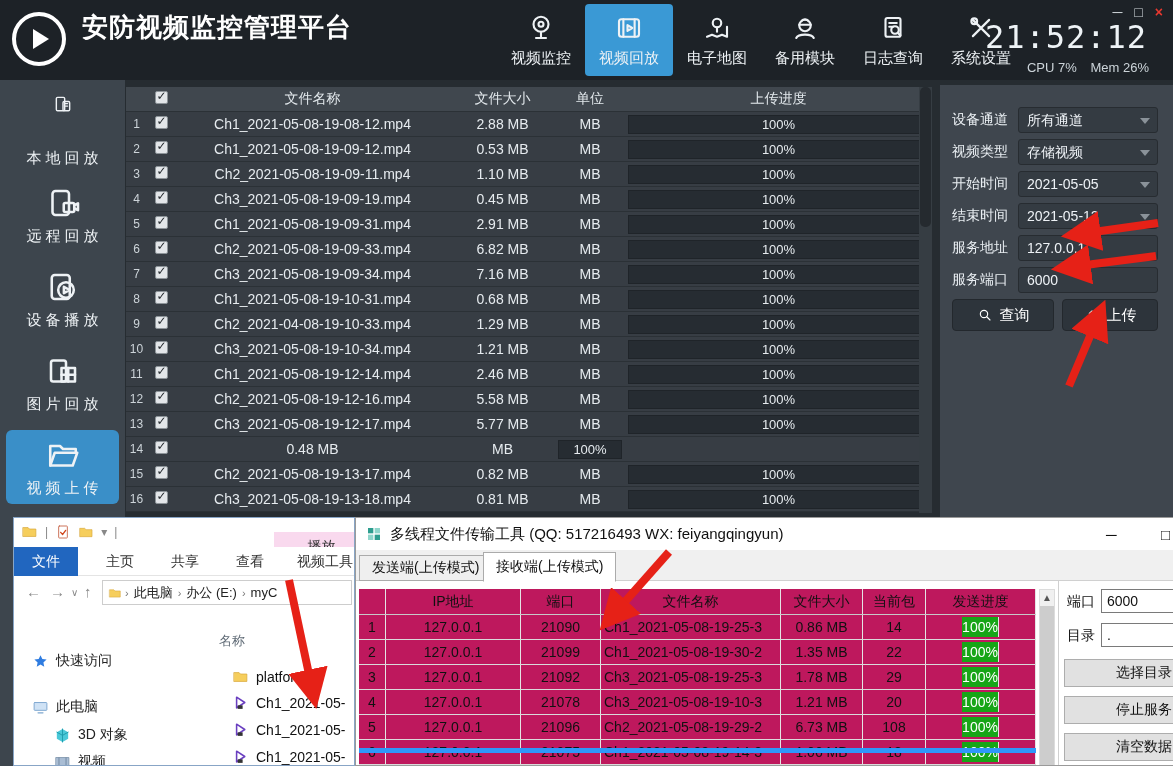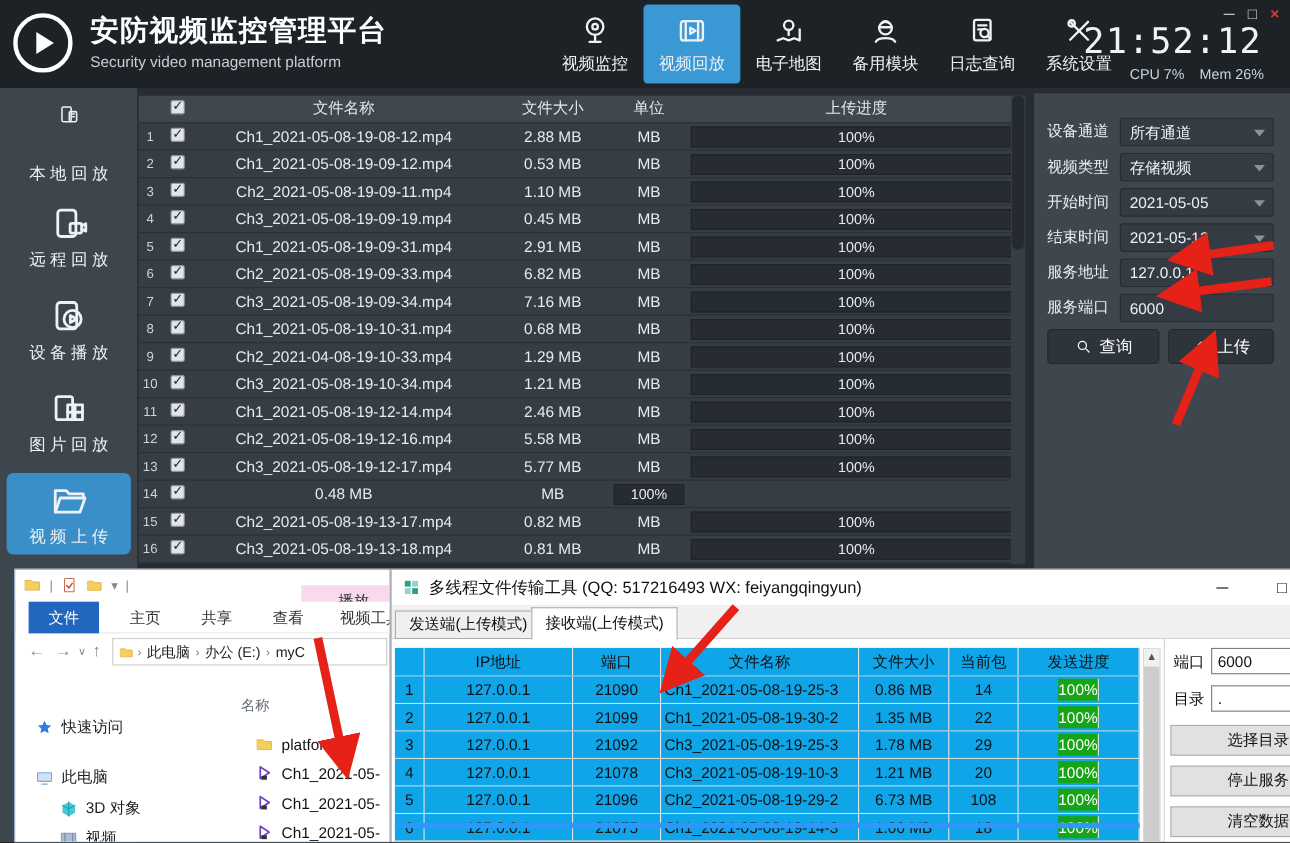--- a/index.html
+++ b/index.html
@@ -49,21 +49,21 @@
   .ffield .car{position:absolute;right:7px;top:10px;width:0;height:0;border-left:5px solid transparent;border-right:5px solid transparent;border-top:6px solid #8a9299;}
   .fbtn{position:absolute;top:0;height:32px;background:#2d343b;border:1px solid #23282d;border-radius:4px;color:#fff;font-size:15px;display:flex;align-items:center;justify-content:center;gap:7px;cursor:pointer;}
   .fbtn .ic{width:17px;height:17px;}
 
   
   .explorer{position:absolute;left:13px;top:517px;width:342px;height:249px;background:#fff;border:1px solid #88a5c6;z-index:10;overflow:hidden;color:#222;}
   .ex-title{position:absolute;left:0;top:0;width:100%;height:29px;background:#fff;}
   .qat{position:absolute;left:7px;top:5px;display:flex;align-items:center;gap:7px;color:#888;font-size:12px;}
   .qat .ic{width:17px;height:17px;}
   .playtab{position:absolute;left:260px;top:14px;width:95px;height:29px;background:#f9d9ee;color:#333;font-size:14px;display:flex;align-items:center;justify-content:center;cursor:pointer;}
-  .ex-tabs{position:absolute;left:12px;top:29px;width:100%;height:29px;background:#fff;border-bottom:1px solid #e4e4e4;font-size:14px;}
+  .ex-tabs{position:absolute;left:0;top:29px;width:100%;height:29px;background:#fff;border-bottom:1px solid #e4e4e4;font-size:14px;}
   .ftab{position:absolute;top:0;height:29px;display:flex;align-items:center;justify-content:center;cursor:pointer;color:#333;}
   .ftab.file{left:0;width:64px;background:#2166bf;color:#fff;}
   .ex-addr{position:absolute;left:0;top:58px;width:100%;height:34px;background:#fff;}
   .navglyph{position:absolute;top:7px;font-size:15px;color:#8a8a8a;cursor:pointer;}
   .crumbbox{position:absolute;left:88px;top:4px;width:250px;height:25px;border:1px solid #cdcdcd;background:#fff;display:flex;align-items:center;padding-left:5px;font-size:13px;white-space:nowrap;overflow:hidden;}
   .crumb{margin:0 2px;cursor:pointer;color:#222;}
   .chev{color:#777;margin:0 3px;font-size:11px;}
   .ex-body{position:absolute;left:0;top:92px;width:100%;height:157px;background:#fff;}
   .tree-item{position:absolute;display:flex;align-items:center;gap:7px;font-size:14px;color:#222;cursor:pointer;white-space:nowrap;}
   .tree-item .ic{width:17px;height:17px;}
@@ -75,21 +75,21 @@
   .transfer{position:absolute;left:355px;top:517px;width:820px;height:249px;background:#f0f0f0;border:1px solid #9a9a9a;z-index:20;overflow:hidden;color:#111;}
   .tr-title{position:absolute;left:0;top:0;width:100%;height:32px;background:#fff;display:flex;align-items:center;}
   .tr-title .ic{width:16px;height:16px;margin:0 8px 0 10px;}
   .tr-title span{font-size:15px;color:#111;}
   .tr-btn{position:absolute;top:8px;font-size:14px;color:#333;cursor:pointer;}
   .tr-tabs{position:absolute;left:0;top:32px;width:100%;height:31px;background:#f0f0f0;border-bottom:1px solid #d0d0d0;}
   .ttab{position:absolute;top:5px;height:26px;padding:0 12px;display:flex;align-items:center;font-size:14px;border:1px solid #ababab;background:#efefef;cursor:pointer;}
   .ttab.active{top:2px;height:30px;background:#fff;border-bottom:1px solid #fff;z-index:2;}
   .tr-body{position:absolute;left:0;top:63px;width:100%;height:186px;background:#fff;}
   .ttable{position:absolute;left:3px;top:8px;width:677px;font-size:14px;}
-  .trow{display:grid;grid-template-columns:27px 135px 80px 180px 82px 63px 110px;height:25px;align-items:center;border-bottom:1px solid #dadada;background:#0ea5e9;}
+  .trow{display:grid;grid-template-columns:27px 135px 80px 180px 82px 63px 110px;height:25px;align-items:center;border-bottom:1px solid #dadada;background:#be185d;}
   .trow.thead{height:26px;border-bottom:1px solid #c8c8c8;}
   .trow div{text-align:center;overflow:hidden;white-space:nowrap;border-right:1px solid #e4e4e4;height:100%;display:flex;align-items:center;justify-content:center;}
   .trow div.lft{justify-content:flex-start;padding-left:3px;}
   .trow .green{background:#17a517;color:#fff;margin:2px 2px;height:20px;}
   .selrow{position:absolute;left:3px;top:167px;width:677px;height:5px;background:#2f97fa;}
   .tsb{position:absolute;left:683px;top:8px;width:16px;height:178px;background:#f0f0f0;border:1px solid #dcdcdc;}
   .tsb .up{height:16px;text-align:center;font-size:10px;color:#555;line-height:15px;}
   .tsb .th2{position:absolute;left:0px;top:16px;width:14px;height:160px;background:#cdcdcd;}
   .tr-div{position:absolute;left:702px;top:0;width:1px;height:186px;background:#d0d0d0;}
   .tr-right{position:absolute;left:703px;top:0;width:117px;height:186px;background:#fff;}
@@ -102,21 +102,20 @@
   .ic{fill:none;stroke:currentColor;stroke-width:1.7;stroke-linecap:round;stroke-linejoin:round;}
 </style>
 </head>
 <body>
 
 <div id="root">
 
   <div class="hdr">
     <div class="logo"></div>
     <div class="app-title">安防视频监控管理平台</div>
-    <div class="app-sub">Security video management platform</div>
     <div class="nav" id="navbar">
         <div class="nav-item">
           <svg viewBox="0 0 24 24" class="ic">
             <circle cx="12" cy="9" r="6"></circle>
             <circle cx="12" cy="9" r="2"></circle>
             <path d="M12 15v4M8 20h8"></path>
           </svg>
           <span>视频监控</span>
         </div>
         <div class="nav-item active">

